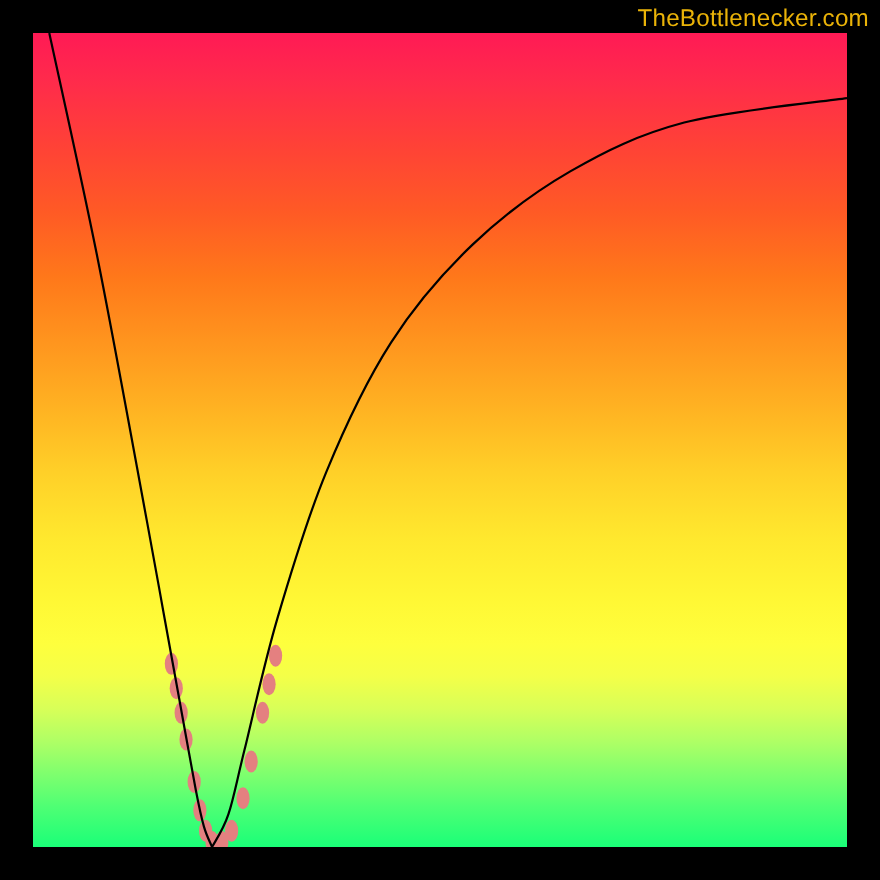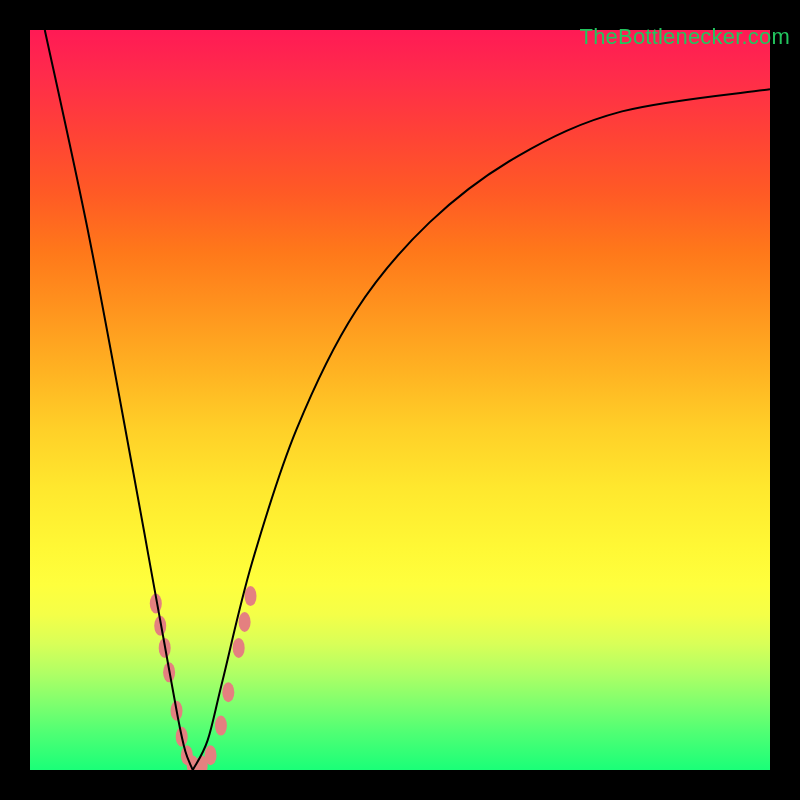--- a/index.html
+++ b/index.html
@@ -46,23 +46,23 @@
       #f4ff48 79%,
       #d8ff58 83%,
       #afff65 87%,
       #7fff6e 91%,
       #4fff74 95%,
       #1aff78 100%
     );
   }
   .watermark {
     position: absolute;
-    top: 24px;
+    top: 4px;
     right: 10px;
-    color: #22c55e;
+    color: #eab308;
     font-size: 22px;
     letter-spacing: 0.2px;
     user-select: none;
   }
   svg.curves {
     position: absolute;
     left: 0; top: 0;
     width: 100%;
     height: 100%;
   }

